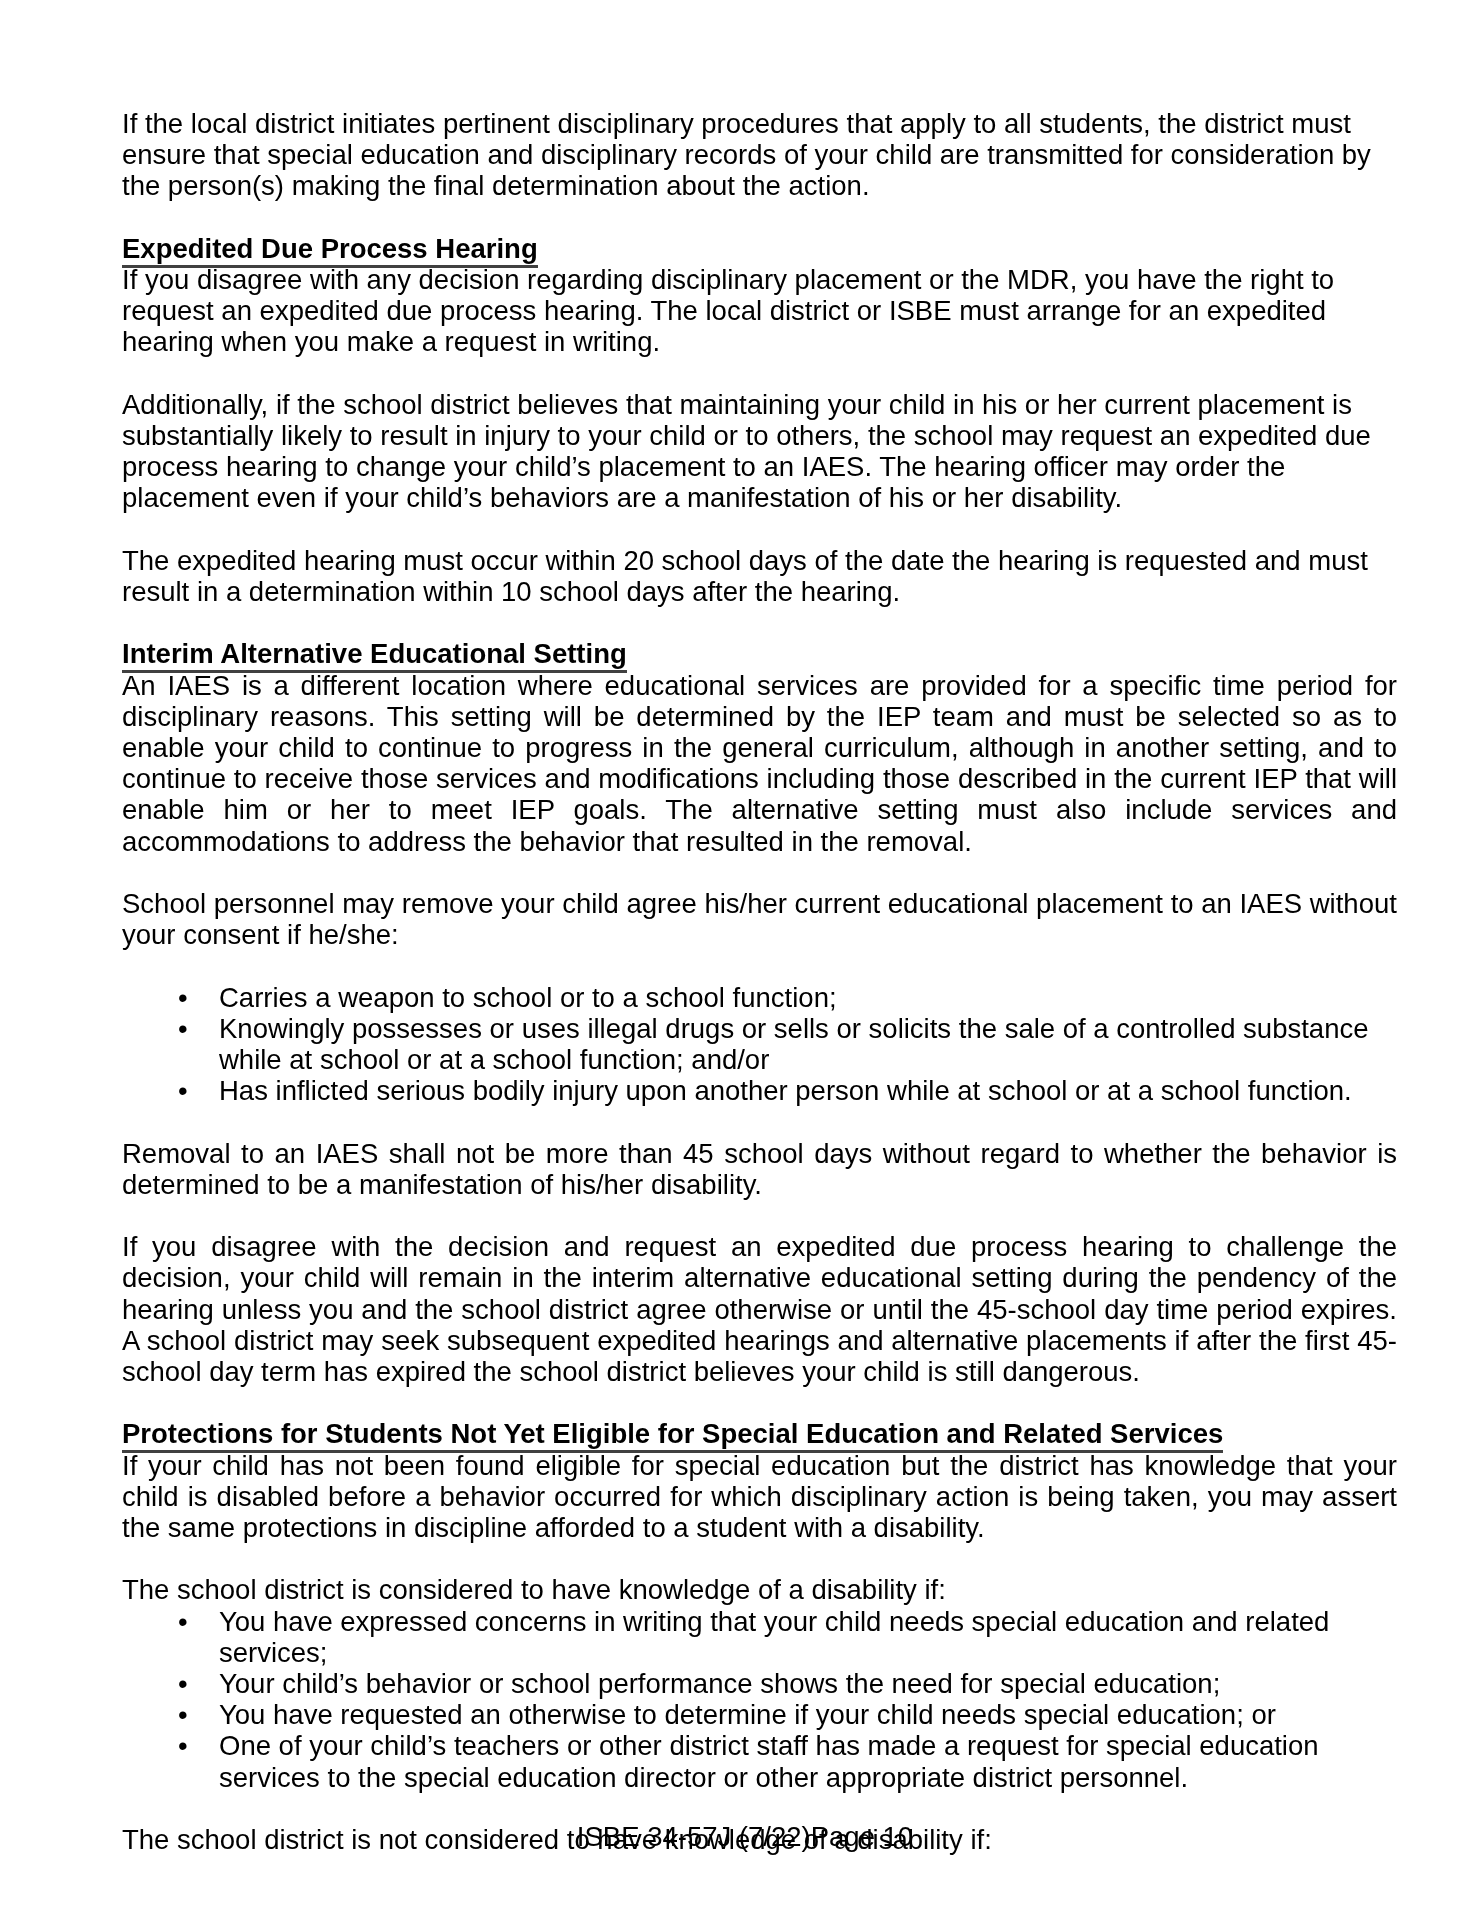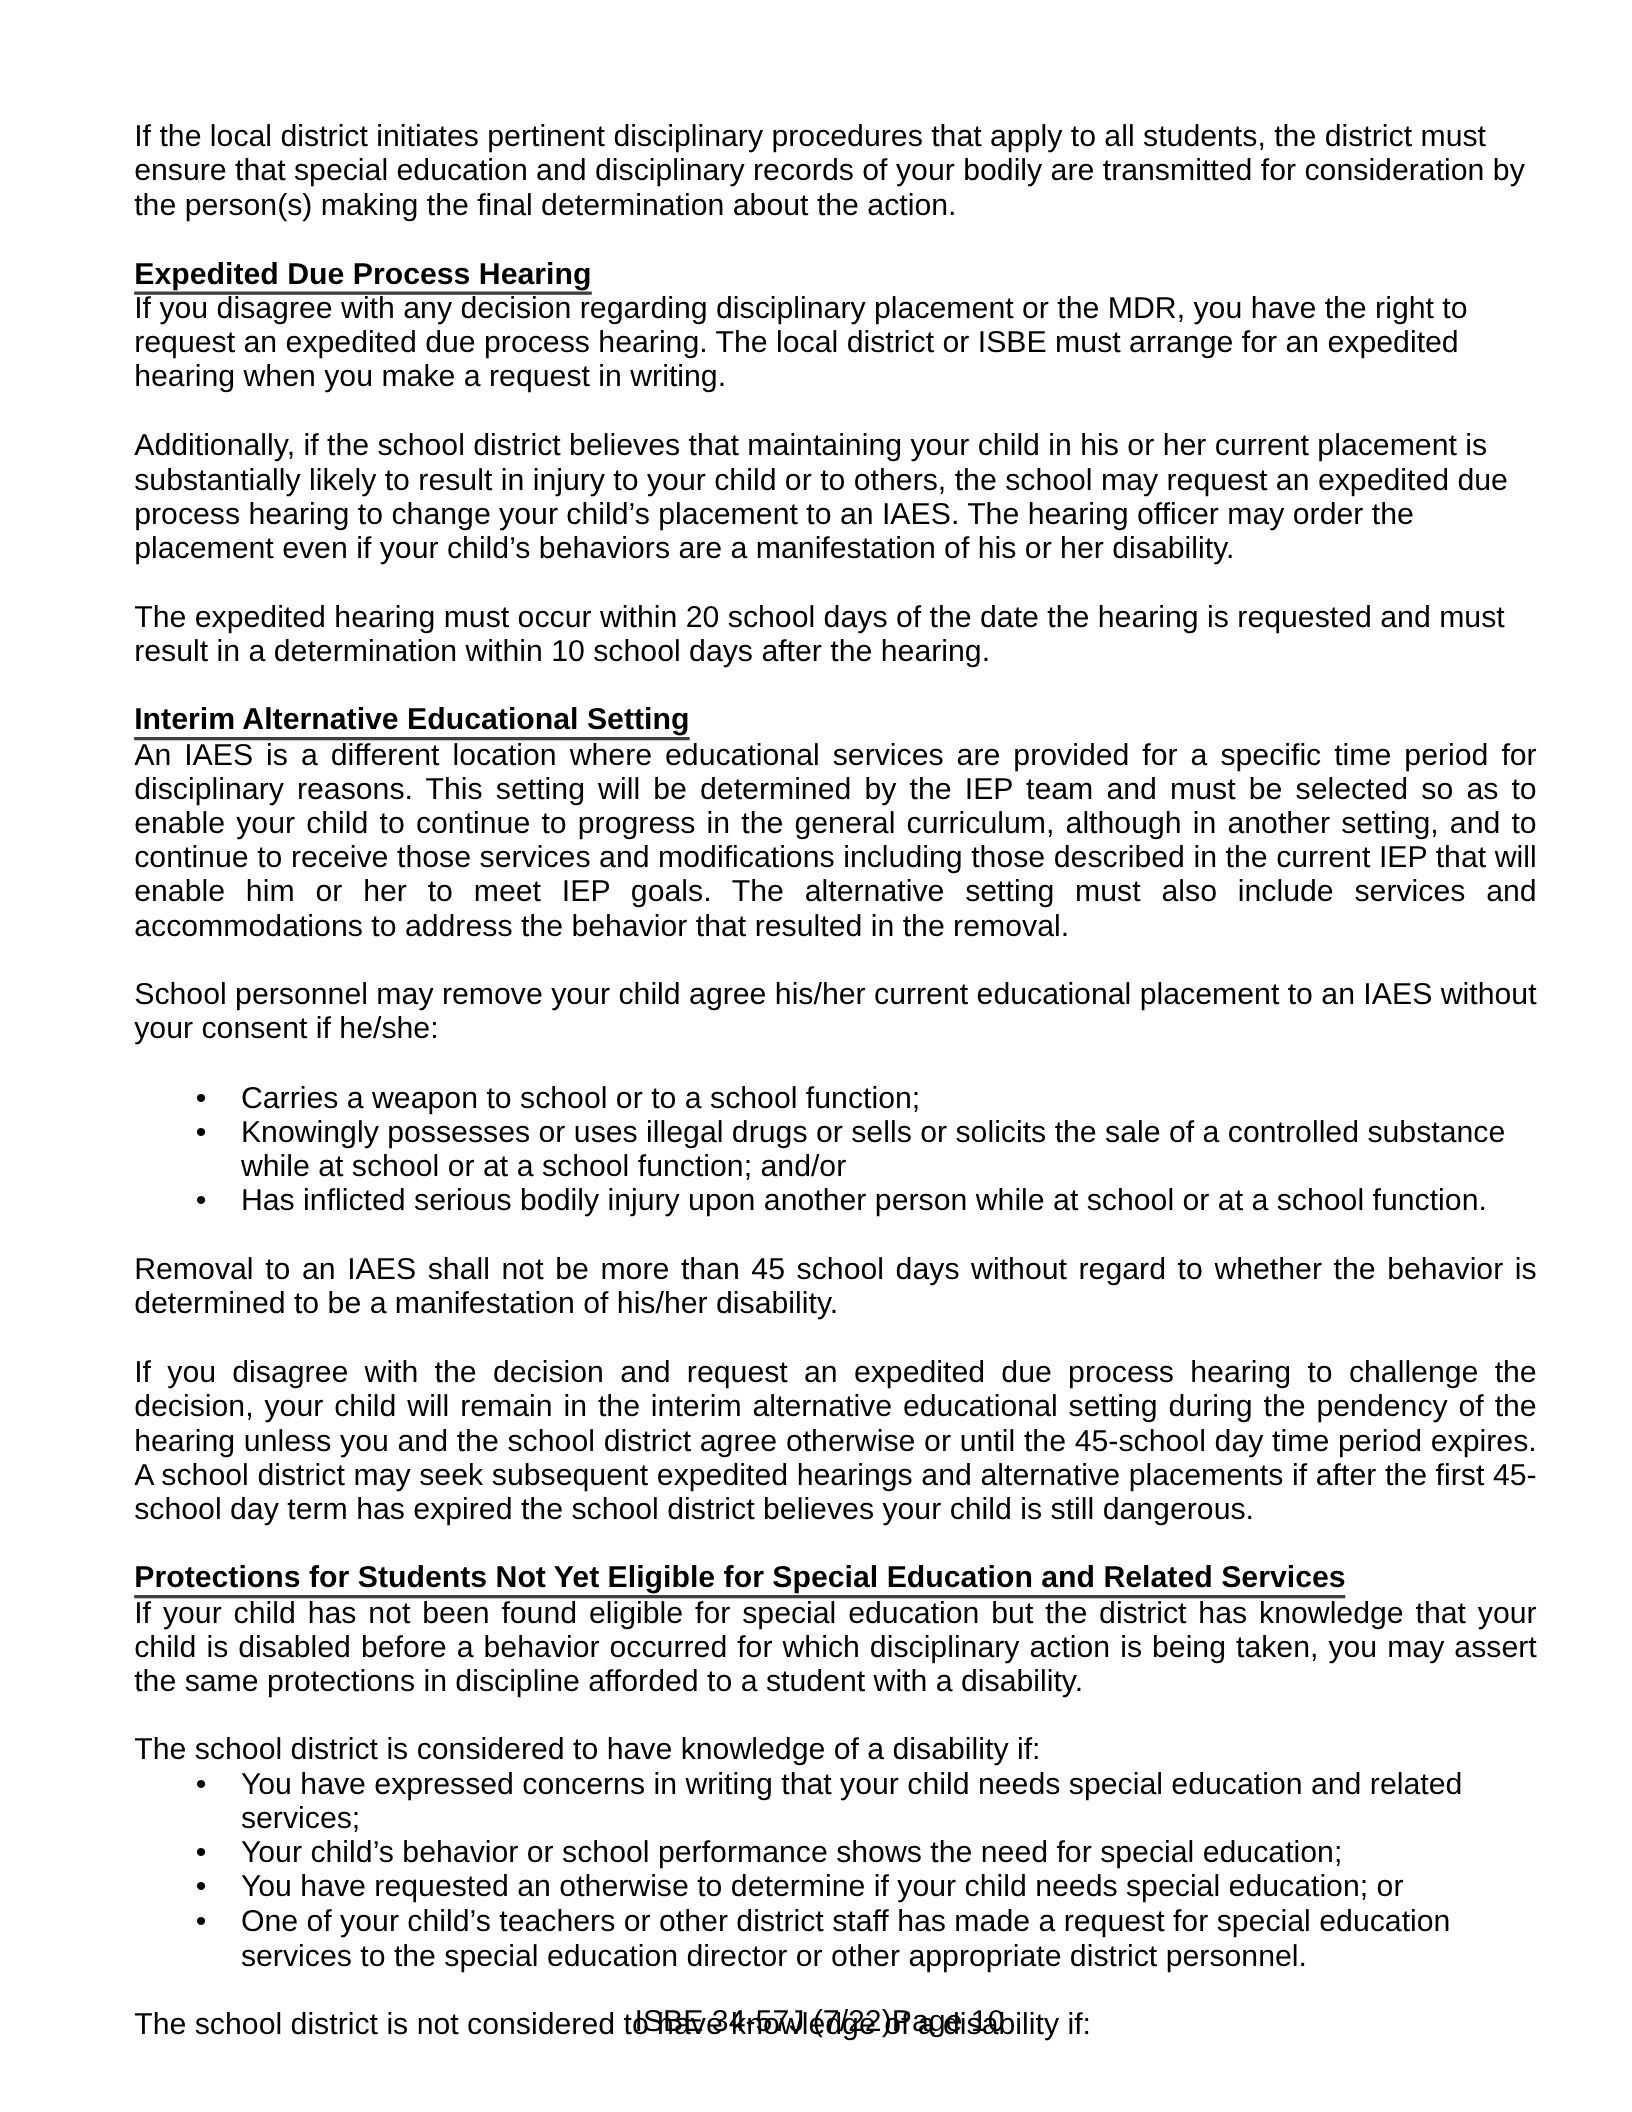--- a/index.html
+++ b/index.html
@@ -68,21 +68,21 @@
     font-size: 27.5px;
     line-height: 31.2px;
   }
 </style>
 </head>
 <body>
 
 <div class="page">
   <div class="content">
 
-    <p class="para">If the local district initiates pertinent disciplinary procedures that apply to all students, the district must ensure that special education and disciplinary records of your bodily are transmitted for consideration by the person(s) making the final determination about the action.</p>
+    <p class="para">If the local district initiates pertinent disciplinary procedures that apply to all students, the district must ensure that special education and disciplinary records of your child are transmitted for consideration by the person(s) making the final determination about the action.</p>
 
     <section>
       <h2 class="heading"><span class="hu">Expedited Due Process Hearing</span></h2>
       <p class="para">If you disagree with any decision regarding disciplinary placement or the MDR, you have the right to request an expedited due process hearing. The local district or ISBE must arrange for an expedited hearing when you make a request in writing.</p>
       <p class="para">Additionally, if the school district believes that maintaining your child in his or her current placement is substantially likely to result in injury to your child or to others, the school may request an expedited due process hearing to change your child’s placement to an IAES. The hearing officer may order the placement even if your child’s behaviors are a manifestation of his or her disability.</p>
       <p class="para">The expedited hearing must occur within 20 school days of the date the hearing is requested and must result in a determination within 10 school days after the hearing.</p>
     </section>
 
     <section>
       <h2 class="heading"><span class="hu">Interim Alternative Educational Setting</span></h2>

